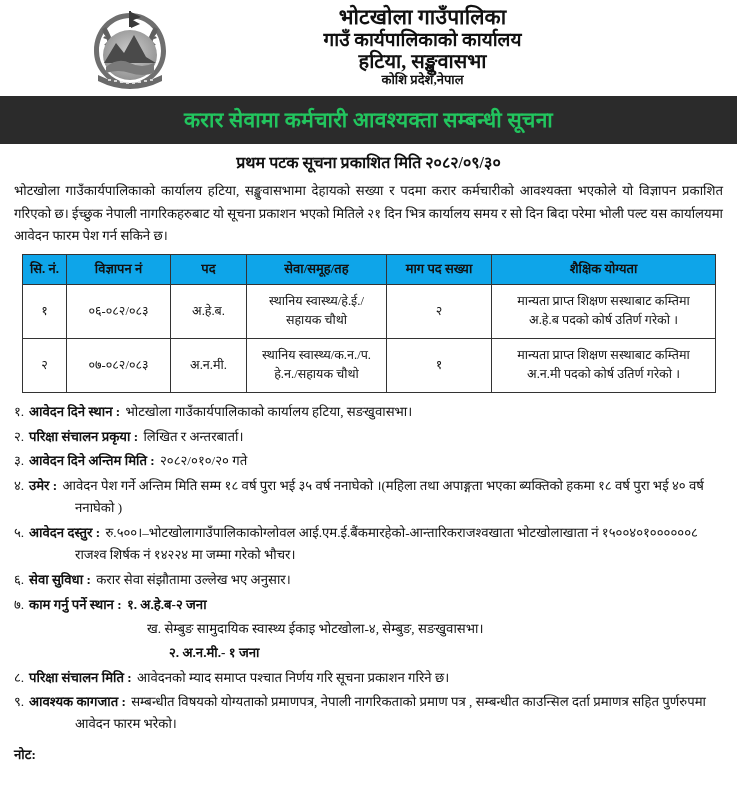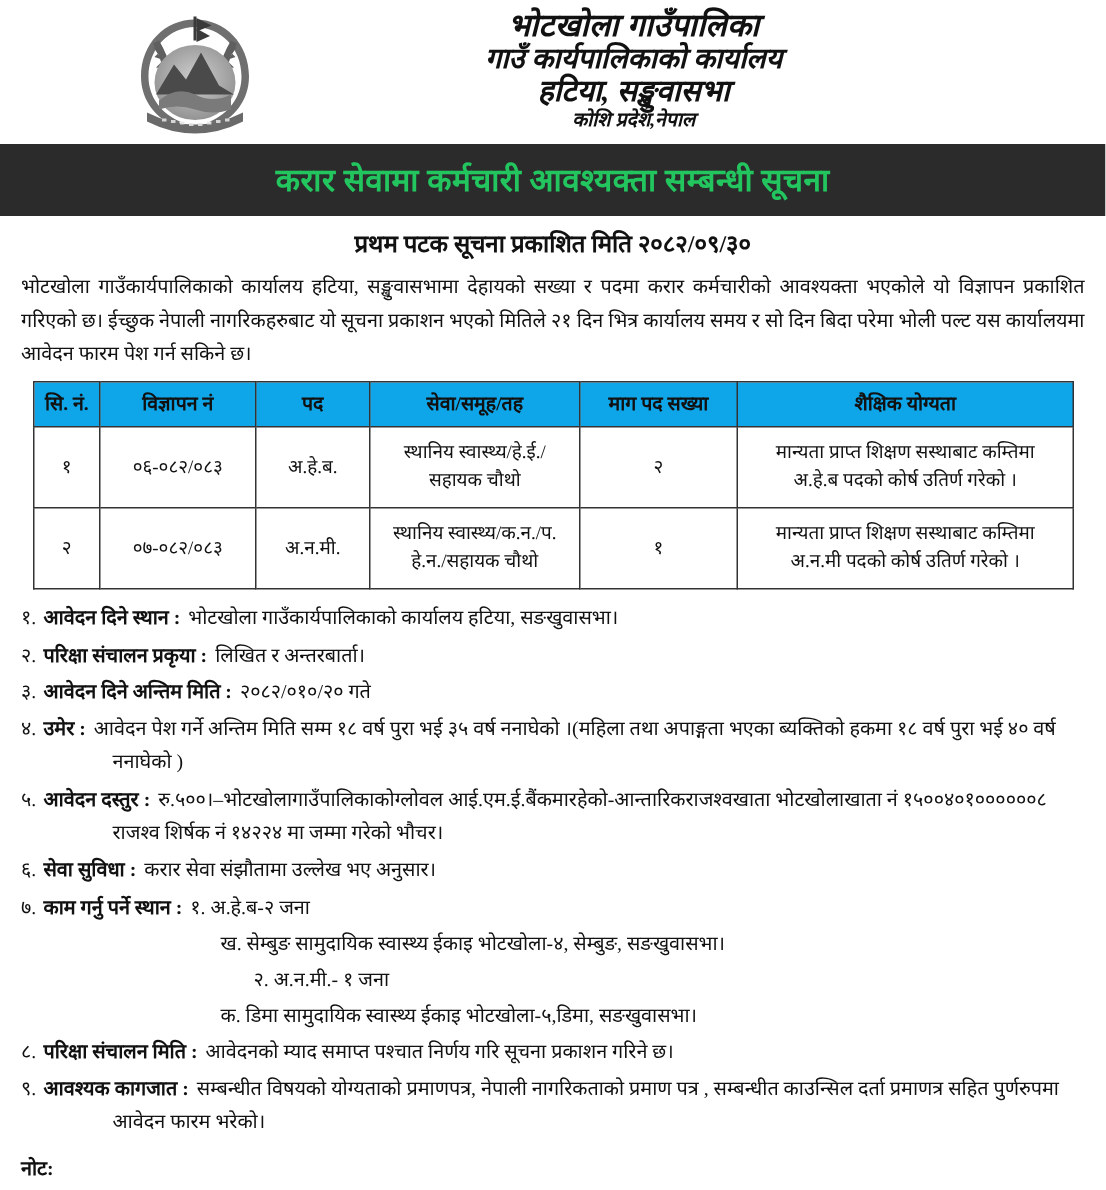--- a/index.html
+++ b/index.html
@@ -42,21 +42,20 @@
     justify-content: center;
   }
   .emblem svg { display: block; }
 
   .org-block {
     flex: 1 1 auto;
     text-align: center;
     padding-right: 70px;
     padding-top: 2px;
     line-height: 1.08;
-    font-style: italic;
   }
   .org-name-1 {
     font-size: 21px;
     font-weight: bold;
     letter-spacing: .2px;
     margin-bottom: 1px;
   }
   .org-name-2 {
     font-size: 19px;
     font-weight: bold;
@@ -158,21 +157,21 @@
   .sub-indent {
     padding-left: 118px;
     display: block;
     margin-top: 2px;
   }
   .sub-indent-b {
     padding-left: 140px;
     display: block;
     margin-top: 2px;
   }
-  .sub-head { font-weight: normal; }
+  .sub-head { font-weight: bold; }
 
   
   .note {
     padding: 6px 14px 0 14px;
     font-size: 13.2px;
     line-height: 1.66;
     display: flex;
     align-items: flex-start;
   }
   .note-label {
@@ -353,21 +352,20 @@
       </span>
     </div>
 
     <div class="cond-row">
       <span class="cond-num">७.</span>
       <span class="cond-body">
         <span class="cond-label">काम गर्नु पर्ने स्थान :</span>
         <span class="cond-text sub-head">१. अ.हे.ब-२ जना</span>
         <span class="sub-indent">ख. सेम्बुङ सामुदायिक स्वास्थ्य ईकाइ भोटखोला-४, सेम्बुङ, सङखुवासभा।</span>
         <span class="sub-indent-b sub-head">२. अ.न.मी.- १ जना</span>
-        <span class="sub-indent">क. डिमा सामुदायिक स्वास्थ्य ईकाइ भोटखोला-५,डिमा, सङखुवासभा।</span>
       </span>
     </div>
 
     <div class="cond-row">
       <span class="cond-num">८.</span>
       <span class="cond-body">
         <span class="cond-label">परिक्षा संचालन मिति :</span>
         <span class="cond-text">आवेदनको म्याद समाप्त पश्चात निर्णय गरि सूचना प्रकाशन गरिने छ।</span>
       </span>
     </div>

